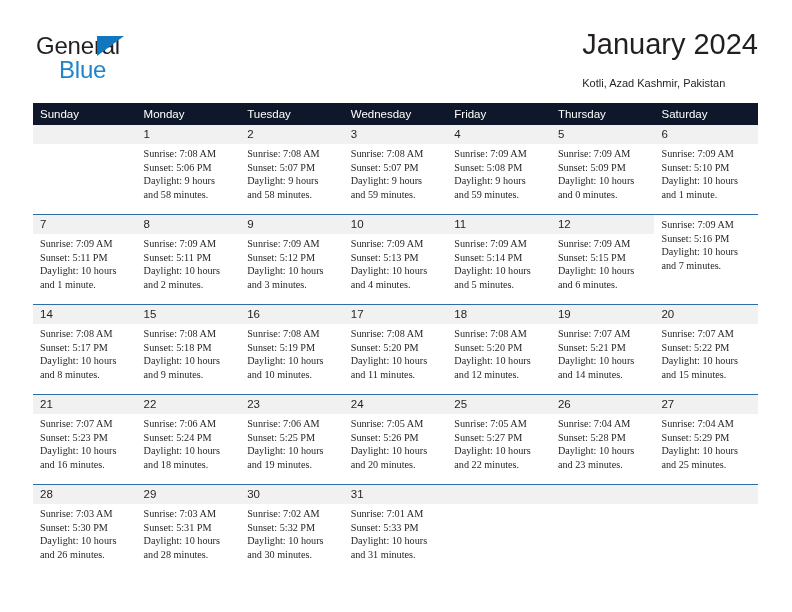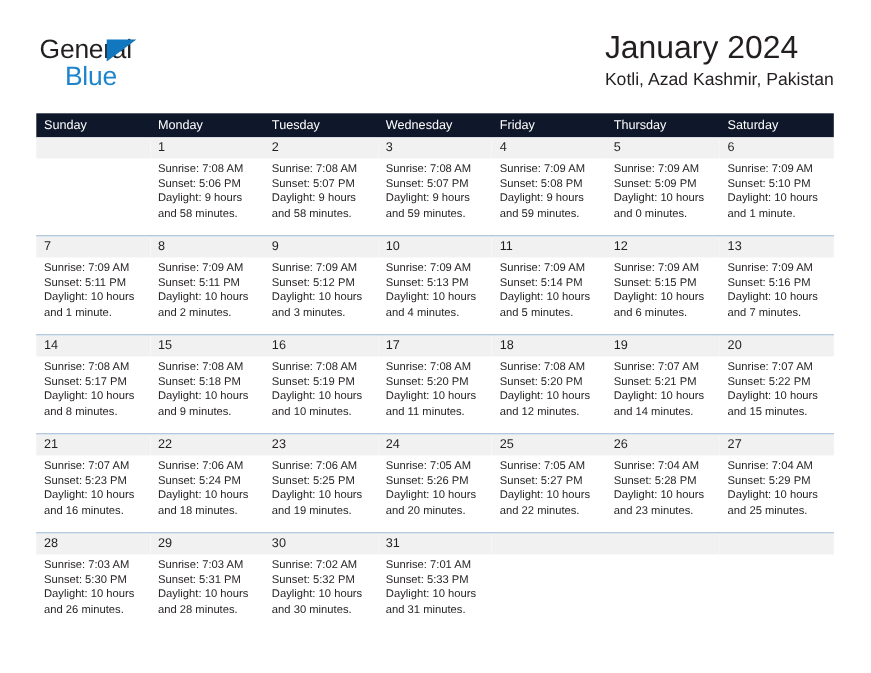--- a/index.html
+++ b/index.html
@@ -76,25 +76,25 @@
     top: 0;
   }
   .cal-title {
     font-size: 29px;
     font-weight: 400;
     color: #231f20;
     line-height: 36px;
     white-space: nowrap;
   }
   .cal-subtitle {
-    font-size: 16px;
+    font-size: 11px;
     font-weight: 400;
     color: #231f20;
     line-height: 22px;
-    margin-top: 0;
+    margin-top: 10px;
     white-space: nowrap;
   }
 
   
   .calendar {
     position: absolute;
     left: 33px;
     top: 103px;
     width: 725px;
   }
@@ -138,20 +138,21 @@
     padding-left: 7px;
     font-size: 11.5px;
     line-height: 18px;
     color: #231f20;
   }
   .day-body {
     padding: 3px 6px 0 7px;
     font-size: 10.2px;
     line-height: 13.6px;
     color: #231f20;
+    font-family: Liberation Serif, serif;
   }
   .day-body div {
     white-space: nowrap;
   }
 </style>
 </head>
 <body>
 
 <div class="page">
 
@@ -291,21 +292,20 @@
           <div class="day-cell">
             <div class="day-band">12</div>
             <div class="day-body">
               <div>Sunrise: 7:09 AM</div>
               <div>Sunset: 5:15 PM</div>
               <div>Daylight: 10 hours</div>
               <div>and 6 minutes.</div>
             </div>
           </div>
           <div class="day-cell">
-            <div class="day-band">13</div>
             <div class="day-body">
               <div>Sunrise: 7:09 AM</div>
               <div>Sunset: 5:16 PM</div>
               <div>Daylight: 10 hours</div>
               <div>and 7 minutes.</div>
             </div>
           </div>
         </div>
         <div class="week-row">
           <div class="day-cell">

